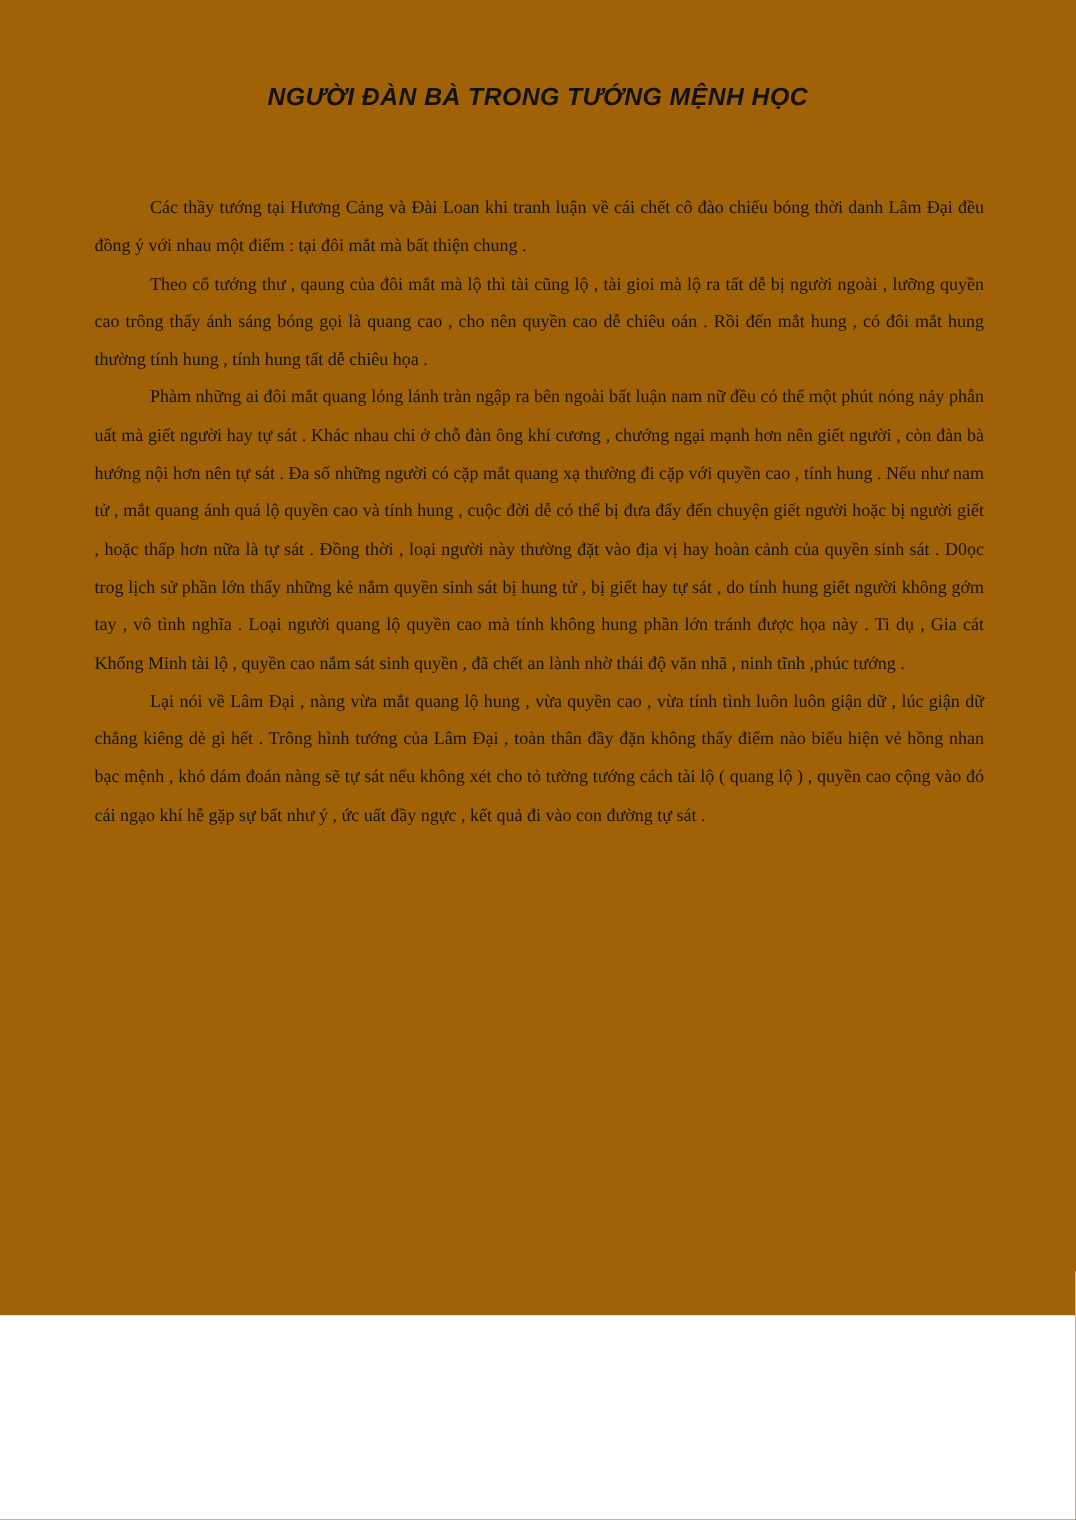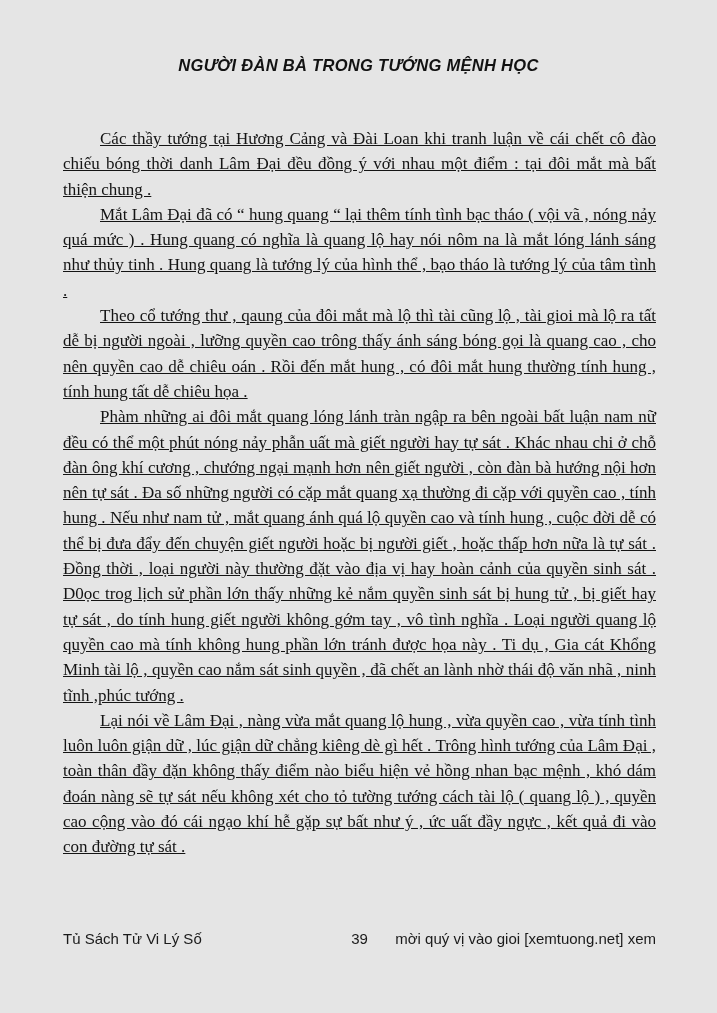--- a/index.html
+++ b/index.html
@@ -3,47 +3,46 @@
 <meta charset="utf-8">
 <style>
   html, body {
     margin: 0;
     padding: 0;
     background: #ffffff;
   }
   .page {
     position: relative;
     width: 717px;
-    height: 1013px;
-    background: #e5e5e5;
+    height: 877px;
+    background: #a16207;
     color: #111111;
     overflow: hidden;
   }
   .doc-title {
     margin: 0;
     padding-top: 56px;
     text-align: center;
     font-family: "Liberation Sans", sans-serif;
     font-style: italic;
     font-weight: bold;
     font-size: 16.5px;
     letter-spacing: 0.3px;
     color: #121212;
   }
   .body-text {
     position: absolute;
     left: 63px;
     right: 61px;
     top: 126px;
     font-family: "Liberation Serif", serif;
-    font-size: 17px;
+    font-size: 12px;
     line-height: 25.3px;
     text-align: justify;
     color: #141414;
-    text-decoration: underline;
   }
   .body-text p {
     margin: 0;
     text-indent: 37px;
   }
   .page-footer {
     position: absolute;
     left: 63px;
     right: 61px;
     top: 930px;
@@ -59,21 +58,20 @@
 </style>
 </head>
 <body>
 
 <div class="page">
 
   <h1 class="doc-title">NGƯỜI ĐÀN BÀ TRONG TƯỚNG MỆNH HỌC</h1>
 
   <div class="body-text">
     <p>Các thầy tướng tại Hương Cảng và Đài Loan khi tranh luận về cái chết cô đào chiếu bóng thời danh Lâm Đại đều đồng ý với nhau một điểm : tại đôi mắt mà bất thiện chung .</p>
-    <p>Mắt Lâm Đại đã có “ hung quang “ lại thêm tính tình bạc tháo ( vội vã , nóng nảy quá mức ) . Hung quang có nghĩa là quang lộ hay nói nôm na là mắt lóng lánh sáng như thủy tinh . Hung quang là tướng lý của hình thể , bạo tháo là tướng lý của tâm tình .</p>
     <p>Theo cổ tướng thư , qaung của đôi mắt mà lộ thì tài cũng lộ , tài gioi mà lộ ra tất dễ bị người ngoài , lưỡng quyền cao trông thấy ánh sáng bóng gọi là quang cao , cho nên quyền cao dễ chiêu oán . Rồi đến mắt hung , có đôi mắt hung thường tính hung , tính hung tất dễ chiêu họa .</p>
     <p>Phàm những ai đôi mắt quang lóng lánh tràn ngập ra bên ngoài bất luận nam nữ đều có thể một phút nóng nảy phẫn uất mà giết người hay tự sát . Khác nhau chi ở chỗ đàn ông khí cương , chướng ngại mạnh hơn nên giết người , còn đàn bà hướng nội hơn nên tự sát . Đa số những người có cặp mắt quang xạ thường đi cặp với quyền cao , tính hung . Nếu như nam tử , mắt quang ánh quá lộ quyền cao và tính hung , cuộc đời dễ có thể bị đưa đẩy đến chuyện giết người hoặc bị người giết , hoặc thấp hơn nữa là tự sát . Đồng thời , loại người này thường đặt vào địa vị hay hoàn cảnh của quyền sinh sát . D0ọc trog lịch sử phần lớn thấy những kẻ nắm quyền sinh sát bị hung tử , bị giết hay tự sát , do tính hung giết người không gớm tay , vô tình nghĩa . Loại người quang lộ quyền cao mà tính không hung phần lớn tránh được họa này . Ti dụ , Gia cát Khổng Minh tài lộ , quyền cao nắm sát sinh quyền , đã chết an lành nhờ thái độ văn nhã , ninh tĩnh ,phúc tướng .</p>
     <p>Lại nói về Lâm Đại , nàng vừa mắt quang lộ hung , vừa quyền cao , vừa tính tình luôn luôn giận dữ , lúc giận dữ chẳng kiêng dè gì hết . Trông hình tướng của Lâm Đại , toàn thân đầy đặn không thấy điểm nào biểu hiện vẻ hồng nhan bạc mệnh , khó dám đoán nàng sẽ tự sát nếu không xét cho tỏ tường tướng cách tài lộ ( quang lộ ) , quyền cao cộng vào đó cái ngạo khí hễ gặp sự bất như ý , ức uất đầy ngực , kết quả đi vào con đường tự sát .</p>
   </div>
 
   <div class="page-footer">
     <span class="footer-left">Tủ Sách Tử Vi Lý Số</span>
     <span class="footer-page">39</span>
     <span class="footer-right">mời quý vị vào gioi [xemtuong.net] xem</span>
   </div>

